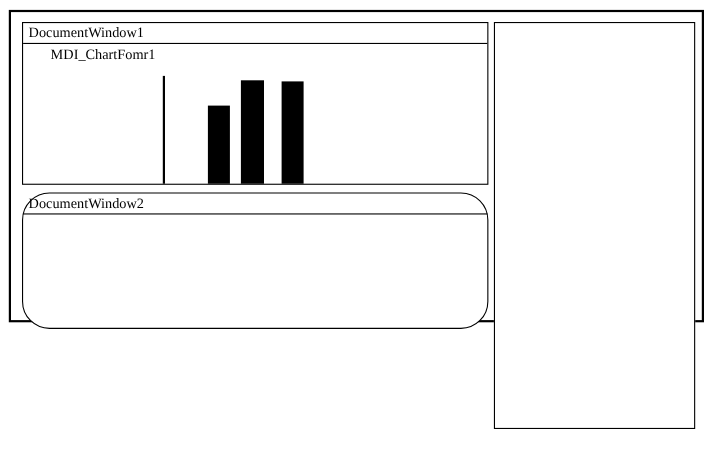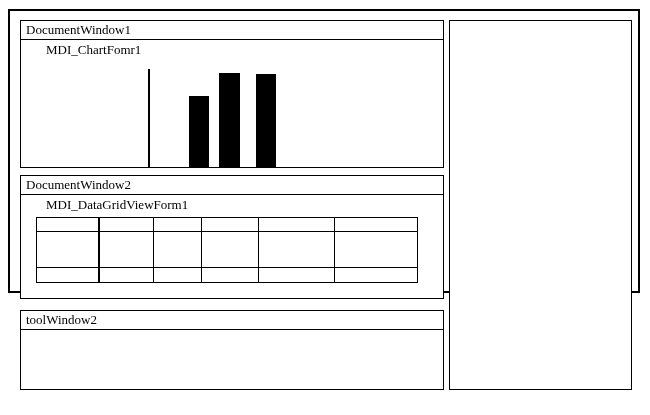--- a/index.html
+++ b/index.html
@@ -59,20 +59,21 @@
     left: 10px;
     top: 9px;
     width: 424px;
     height: 148px;
   }
   #document-window-2 {
     left: 10px;
     top: 164px;
     width: 424px;
     height: 124px;
+    border-radius: 25px;
   }
   #tool-window-2 {
     left: 10px;
     top: 299px;
     width: 424px;
     height: 80px;
   }
   
   #tool-window-1 {
     left: 439px;
@@ -153,38 +154,20 @@
 
         <div class="chart-bar" style="left:168px; top:56px; width:20px; height:87px;"></div>
         <div class="chart-bar" style="left:198px; top:33px; width:21px; height:110px;"></div>
         <div class="chart-bar" style="left:235px; top:34px; width:20px; height:109px;"></div>
       </div>
     </div>
   </div>
 
   <div class="panel" id="document-window-2">
     <div class="panel-titlebar">DocumentWindow2</div>
-    <div class="panel-body">
-      <div class="mdi-child-caption">MDI_DataGridViewForm1</div>
-
-      <div id="data-grid">
-        <div class="grid-hline" style="top:13px;"></div>
-        <div class="grid-hline" style="top:49px;"></div>
-
-        <div class="grid-vline thick" style="left:61px;"></div>
-        <div class="grid-vline" style="left:116px;"></div>
-        <div class="grid-vline" style="left:164px;"></div>
-        <div class="grid-vline" style="left:221px;"></div>
-        <div class="grid-vline" style="left:297px;"></div>
-      </div>
-    </div>
   </div>
 
-  <div class="panel" id="tool-window-2">
-    <div class="panel-titlebar">toolWindow2</div>
-    <div class="panel-body"></div>
-  </div>
 
   <div class="panel" id="tool-window-1">
     <div class="panel-body"></div>
   </div>
 
 </div>
 
 </body></html>

